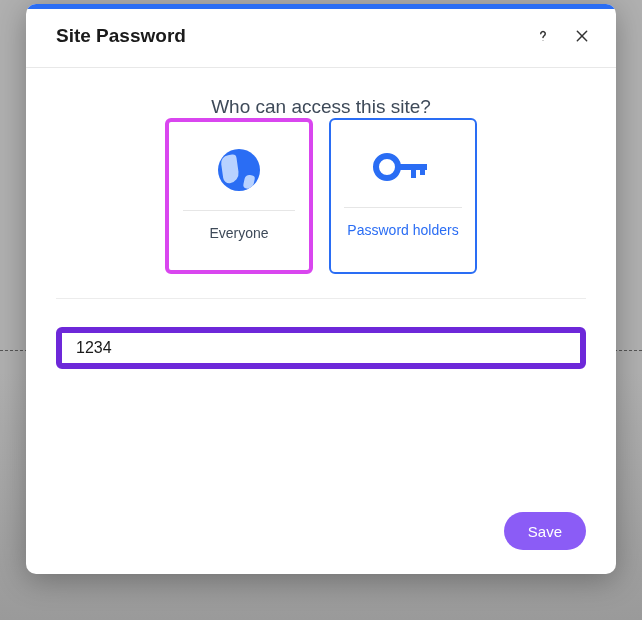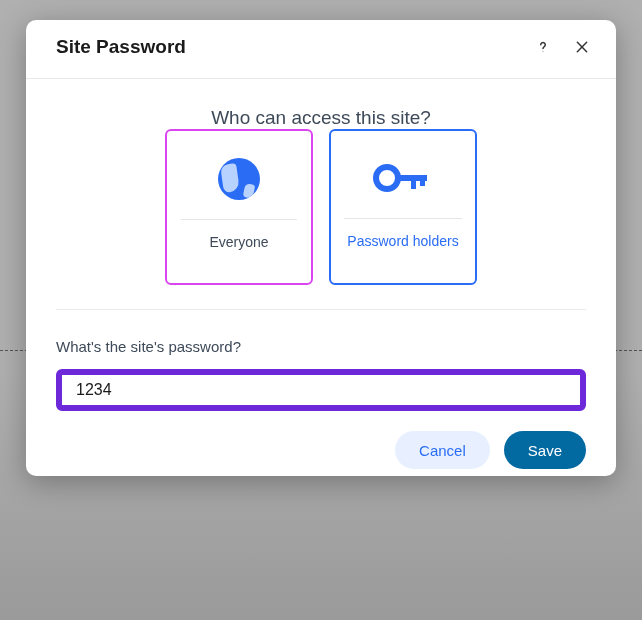--- a/index.html
+++ b/index.html
@@ -6,23 +6,23 @@
   html, body { width: 642px; height: 620px; font-family: -apple-system, BlinkMacSystemFont, "Segoe UI", Helvetica, Arial, sans-serif; background: #f0f0f0; overflow: hidden; }
   .backdrop {
     position: absolute; inset: 0;
     background: linear-gradient(to bottom, #b0b0b0 0%, #b0b0b0 60%, #9a9a9a 100%);
   }
   .stripe {
     position: absolute; top: 350px; left: 0; right: 0; height: 1px; border-top: 1px dashed #555;
   }
   .modal {
     position: absolute;
-    left: 26px; top: 20px;
+    left: 26px; top: 4px;
     width: 590px;
-    height: 456px;
+    height: 570px;
     background: #fff;
     border-radius: 10px;
     box-shadow: 0 6px 30px rgba(0,0,0,0.3);
     overflow: hidden;
     display: flex;
     flex-direction: column;
   }
   .modal-top-bar {
     height: 5px; background: #2a6df4; width: 100%;
   }
@@ -37,21 +37,21 @@
   .header-actions { display: flex; align-items: center; gap: 14px; color: #333; }
   .icon-btn { background: none; border: none; cursor: pointer; padding: 4px; color: #333; display: flex; align-items: center; justify-content: center; }
   .icon-btn svg { display: block; }
   .modal-body { flex: 1; padding: 28px 30px 24px 30px; display: flex; flex-direction: column; }
   .question {
     text-align: center; font-size: 19px; color: #3e4a59; 
   }
   .options-row { display: flex; justify-content: center; gap: 16px; margin-bottom: 24px; }
   .option-card {
     width: 148px; height: 156px;
-    border: 2px solid #d946ef; border-radius: 6px;
+    border: 4px solid #d946ef; border-radius: 6px;
     display: flex; flex-direction: column; align-items: center;
     padding: 22px 14px 16px 14px;
     cursor: pointer; background: #fff;
   }
   .option-card.selected {
     border: 2px solid #2a6df4;
     padding: 21px 13px 15px 13px;
   }
   .option-icon { height: 52px; display: flex; align-items: center; justify-content: center; margin-bottom: 14px; }
   .option-divider { width: 100%; border-top: 1px solid #e6e6e6; margin-bottom: 14px; }
@@ -68,21 +68,21 @@
     padding: 0 14px; font-size: 16px; color: #1a1a1a; outline: none;
   }
   .footer {
     margin-top: auto; display: flex; justify-content: flex-end; gap: 14px; padding-top: 20px;
   }
   .btn {
     height: 38px; padding: 0 24px; border-radius: 19px; border: none;
     font-size: 15px; cursor: pointer; font-weight: 500;
   }
   .btn-cancel { background: #e8f0ff; color: #2a6df4; }
-  .btn-save { background: #0369a1; color: #fff; }
+  .btn-save { background: #8b5cf6; color: #fff; }
   .globe-icon {
     width: 42px; height: 42px; border-radius: 50%;
     background: #2a6df4; position: relative; overflow: hidden;
   }
   .globe-icon .patch1 { position: absolute; background: #b8d2ff; width: 16px; height: 28px; top: 6px; left: 4px; border-radius: 8px 4px 10px 6px; transform: rotate(-8deg);}
   .globe-icon .patch2 { position: absolute; background: #b8d2ff; width: 10px; height: 14px; bottom: 2px; right: 6px; border-radius: 6px 4px 8px 5px; transform: rotate(12deg);}
 </style>
 </head>
 <body>
 
@@ -140,21 +140,19 @@
           </svg>
         </div>
         <div class="option-divider"></div>
         <div class="option-label">Password holders</div>
       </div>
     </div>
 
 
     <div class="separator"></div>
 
-    <div class="field-label">What's the site's password?</div>
     <input class="pw-input" type="text" value="1234" style="">
 
     <div class="footer">
-      <button class="btn btn-cancel">Cancel</button>
       <button class="btn btn-save">Save</button>
     </div>
   </div>
 </div>
 
 </body></html>

